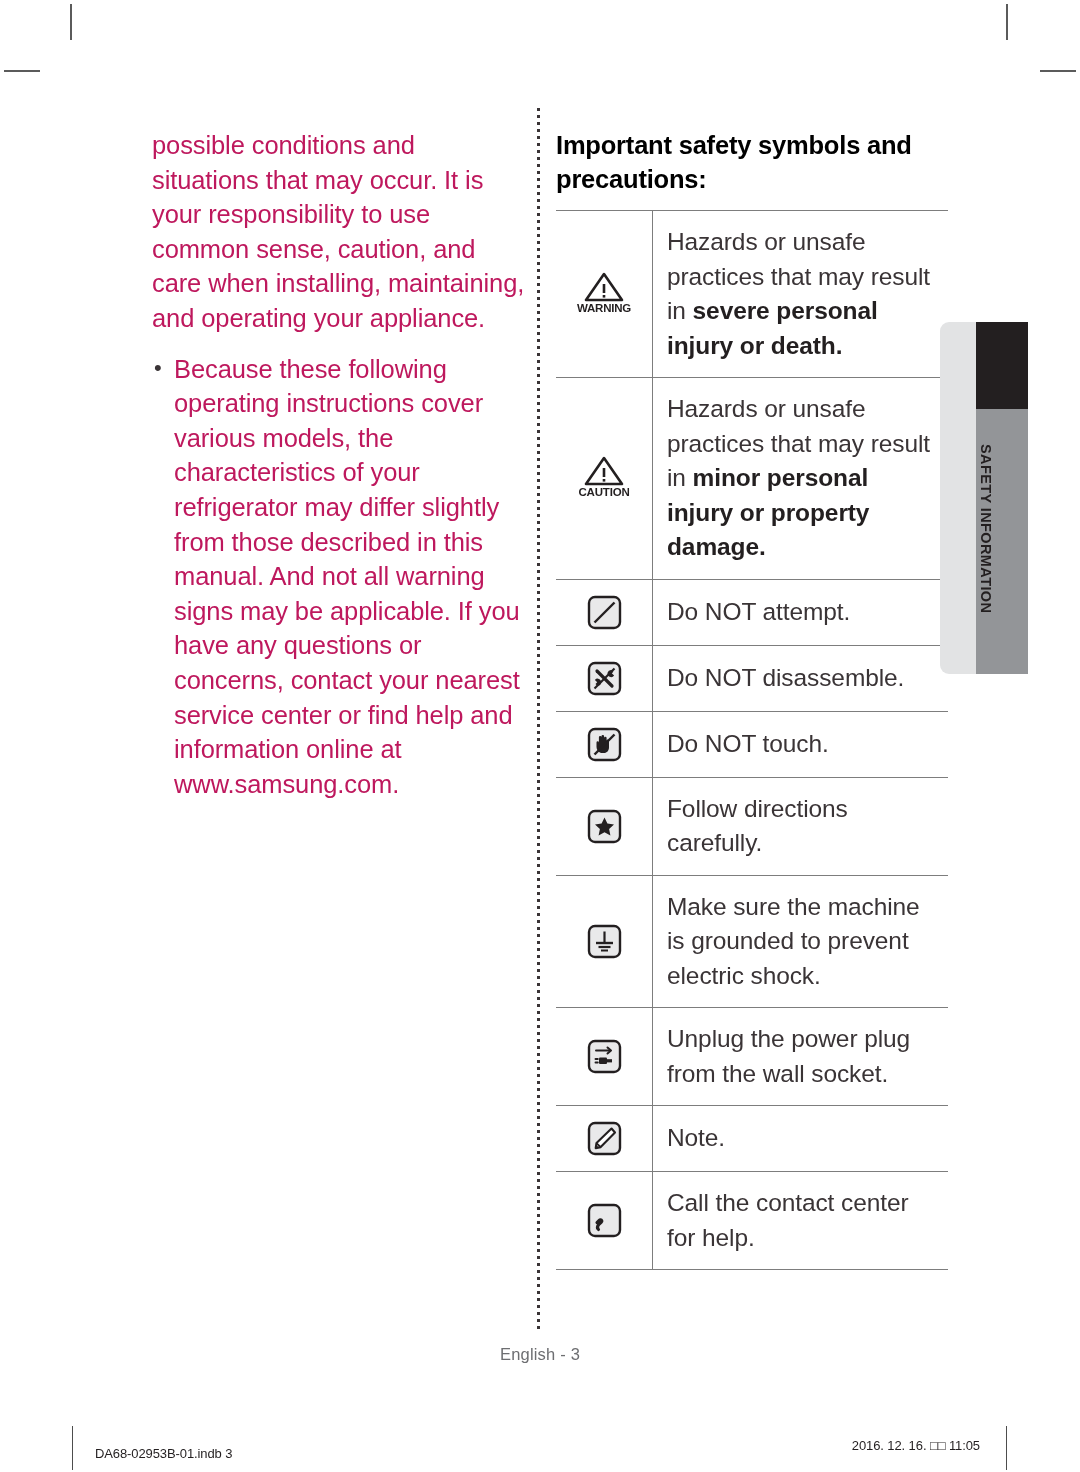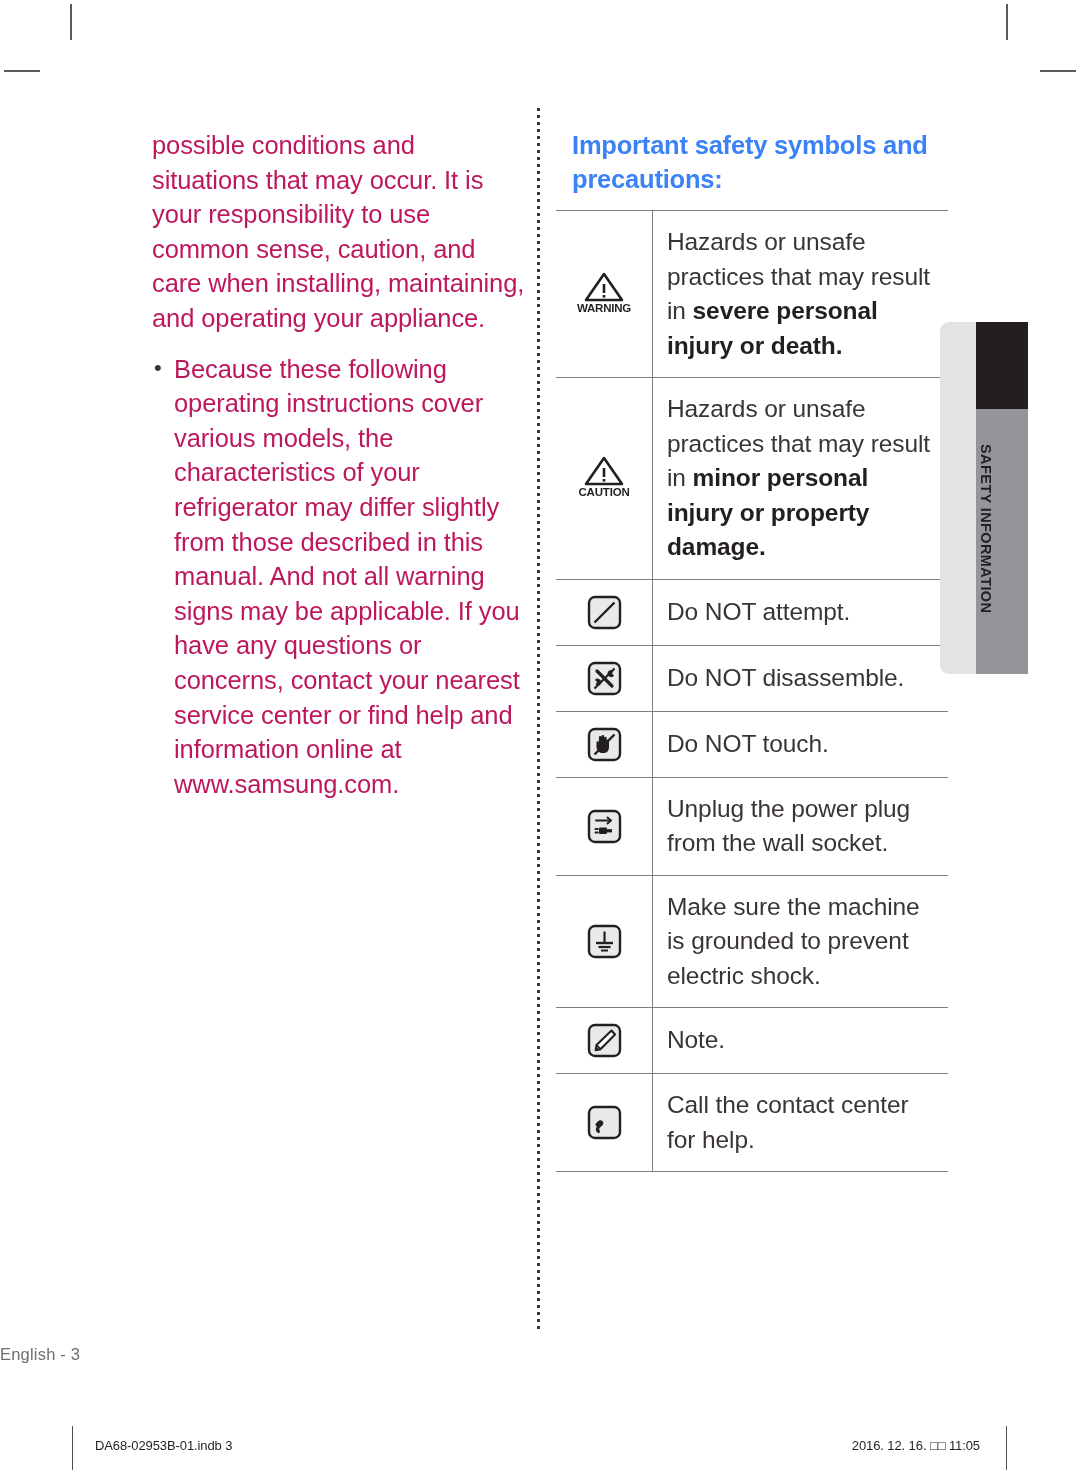--- a/index.html
+++ b/index.html
@@ -74,23 +74,23 @@
   .col-right {
     position: absolute;
     left: 556px;
     top: 128px;
     width: 392px;
   }
   .r-heading {
     font-size: 25.5px;
     line-height: 34px;
     font-weight: bold;
-    color: #3b82f6;
+    color: #000000;
     letter-spacing: -0.2px;
-    margin: 0 0 14px 16px;
+    margin: 0 0 14px 0;
   }
 
   
   table.symtable {
     border-collapse: collapse;
     width: 392px;
     table-layout: fixed;
   }
   table.symtable td {
     border-top: 1.3px solid #7d7d7d;
@@ -172,36 +172,37 @@
     box-sizing: border-box;
     white-space: nowrap;
   }
 
   
   .page-footer {
     position: absolute;
     left: 0;
     top: 1345px;
     width: 1080px;
+    text-align: center;
     font-size: 16.5px;
     color: #6d6e71;
     letter-spacing: 0.2px;
   }
   .print-footer {
     position: absolute;
     left: 0;
     top: 1438px;
     width: 1080px;
     height: 24px;
     font-size: 13px;
     color: #231f20;
   }
   .print-left {
     position: absolute;
-    left: 95px; top: 0;
+    left: 95px; top: 8px;
     letter-spacing: -0.1px;
   }
   .print-right {
     position: absolute;
     right: 100px; top: 0;
     letter-spacing: -0.1px;
   }
   .print-rule {
     position: absolute;
     background: #4d4d4d;
@@ -293,46 +294,55 @@
           <td class="icon-cell">
             <svg class="badge" width="37" height="37" viewBox="0 0 37 37">
               <rect x="3" y="3" width="31" height="31" rx="6" ry="6" fill="#e9e9ea" stroke="#231f20" stroke-width="2.4"></rect>
               <path d="M15 27 c-3 -1 -4.5 -3.5 -4.5 -6 l0 -4.5 a1.2 1.2 0 0 1 2.4 0 l0 2.2 l0 -7.5 a1.3 1.3 0 0 1 2.6 0 l0 6.4 l0 -7.4 a1.3 1.3 0 0 1 2.6 0 l0 7.4 l0 -5.6 a1.25 1.25 0 0 1 2.5 0 l0 6.2 l0 -3.4 a1.2 1.2 0 0 1 2.4 0 l0 6.4 c0 3.3 -2 5.8 -5 5.8 z" fill="#231f20"></path>
               <line x1="8.5" y1="28.5" x2="28.5" y2="8.5" stroke="#231f20" stroke-width="2.4"></line>
             </svg>
           </td>
           <td class="text-cell">Do NOT touch.</td>
         </tr>
 
+        <tr>
+          <td class="icon-cell">
+            <svg class="badge" width="37" height="37" viewBox="0 0 37 37">
+              <rect x="3" y="3" width="31" height="31" rx="6" ry="6" fill="#e9e9ea" stroke="#231f20" stroke-width="2.4"></rect>
+              <path d="M18.5 9.5 l2.9 6.1 l6.6 0.8 l-4.9 4.5 l1.3 6.6 l-5.9 -3.3 l-5.9 3.3 l1.3 -6.6 l-4.9 -4.5 l6.6 -0.8 z" fill="#231f20"></path>
+            </svg>
+          </td>
+          <td class="text-cell">Follow directions carefully.</td>
+        </tr>
+
+        <tr>
+          <td class="icon-cell">
+            <svg class="badge" width="37" height="37" viewBox="0 0 37 37">
+              <rect x="3" y="3" width="31" height="31" rx="6" ry="6" fill="#e9e9ea" stroke="#231f20" stroke-width="2.4"></rect>
+              <line x1="18.5" y1="8.5" x2="18.5" y2="20" stroke="#231f20" stroke-width="2.2"></line>
+              <line x1="10" y1="20" x2="27" y2="20" stroke="#231f20" stroke-width="2.4"></line>
+              <line x1="12.5" y1="24" x2="24.5" y2="24" stroke="#231f20" stroke-width="2.2"></line>
+              <line x1="15" y1="27.5" x2="22" y2="27.5" stroke="#231f20" stroke-width="2"></line>
+            </svg>
+          </td>
+          <td class="text-cell">Make sure the machine is grounded to prevent electric shock.</td>
+        </tr>
 
         <tr>
           <td class="icon-cell">
             <svg class="badge" width="37" height="37" viewBox="0 0 37 37">
               <rect x="3" y="3" width="31" height="31" rx="6" ry="6" fill="#e9e9ea" stroke="#231f20" stroke-width="2.4"></rect>
               <path d="M10 12.5 L24 12.5" stroke="#231f20" stroke-width="2" stroke-linecap="round"></path>
               <path d="M21.5 9.5 L25 12.5 L21.5 15.5" fill="none" stroke="#231f20" stroke-width="2" stroke-linecap="round" stroke-linejoin="round"></path>
               <rect x="13" y="19.5" width="8" height="6.5" rx="1" fill="#231f20"></rect>
               <rect x="21" y="21.2" width="5" height="3.2" fill="#231f20"></rect>
               <path d="M11.8 21 L9.5 21 M11.8 24.5 L9.5 24.5" stroke="#231f20" stroke-width="1.9" stroke-linecap="round"></path>
             </svg>
           </td>
           <td class="text-cell">Unplug the power plug from the wall socket.</td>
-        </tr>
-
-        <tr>
-          <td class="icon-cell">
-            <svg class="badge" width="37" height="37" viewBox="0 0 37 37">
-              <rect x="3" y="3" width="31" height="31" rx="6" ry="6" fill="#e9e9ea" stroke="#231f20" stroke-width="2.4"></rect>
-              <line x1="18.5" y1="8.5" x2="18.5" y2="20" stroke="#231f20" stroke-width="2.2"></line>
-              <line x1="10" y1="20" x2="27" y2="20" stroke="#231f20" stroke-width="2.4"></line>
-              <line x1="12.5" y1="24" x2="24.5" y2="24" stroke="#231f20" stroke-width="2.2"></line>
-              <line x1="15" y1="27.5" x2="22" y2="27.5" stroke="#231f20" stroke-width="2"></line>
-            </svg>
-          </td>
-          <td class="text-cell">Make sure the machine is grounded to prevent electric shock.</td>
         </tr>
 
         <tr>
           <td class="icon-cell">
             <svg class="badge" width="37" height="37" viewBox="0 0 37 37">
               <rect x="3" y="3" width="31" height="31" rx="6" ry="6" fill="#e9e9ea" stroke="#231f20" stroke-width="2.4"></rect>
               <path d="M25.5 8.5 L10.5 23 l-0.8 5.1 l5.0 -1.0 L29 12.5 z" fill="#ffffff" stroke="#231f20" stroke-width="2.1" stroke-linejoin="round"></path>
               <path d="M10.4 23.2 L14.8 27.1" stroke="#231f20" stroke-width="1.9"></path>
               <path d="M9.7 28.1 l3.0 -0.6 l-2.3 -2.2 z" fill="#231f20"></path>
             </svg>

